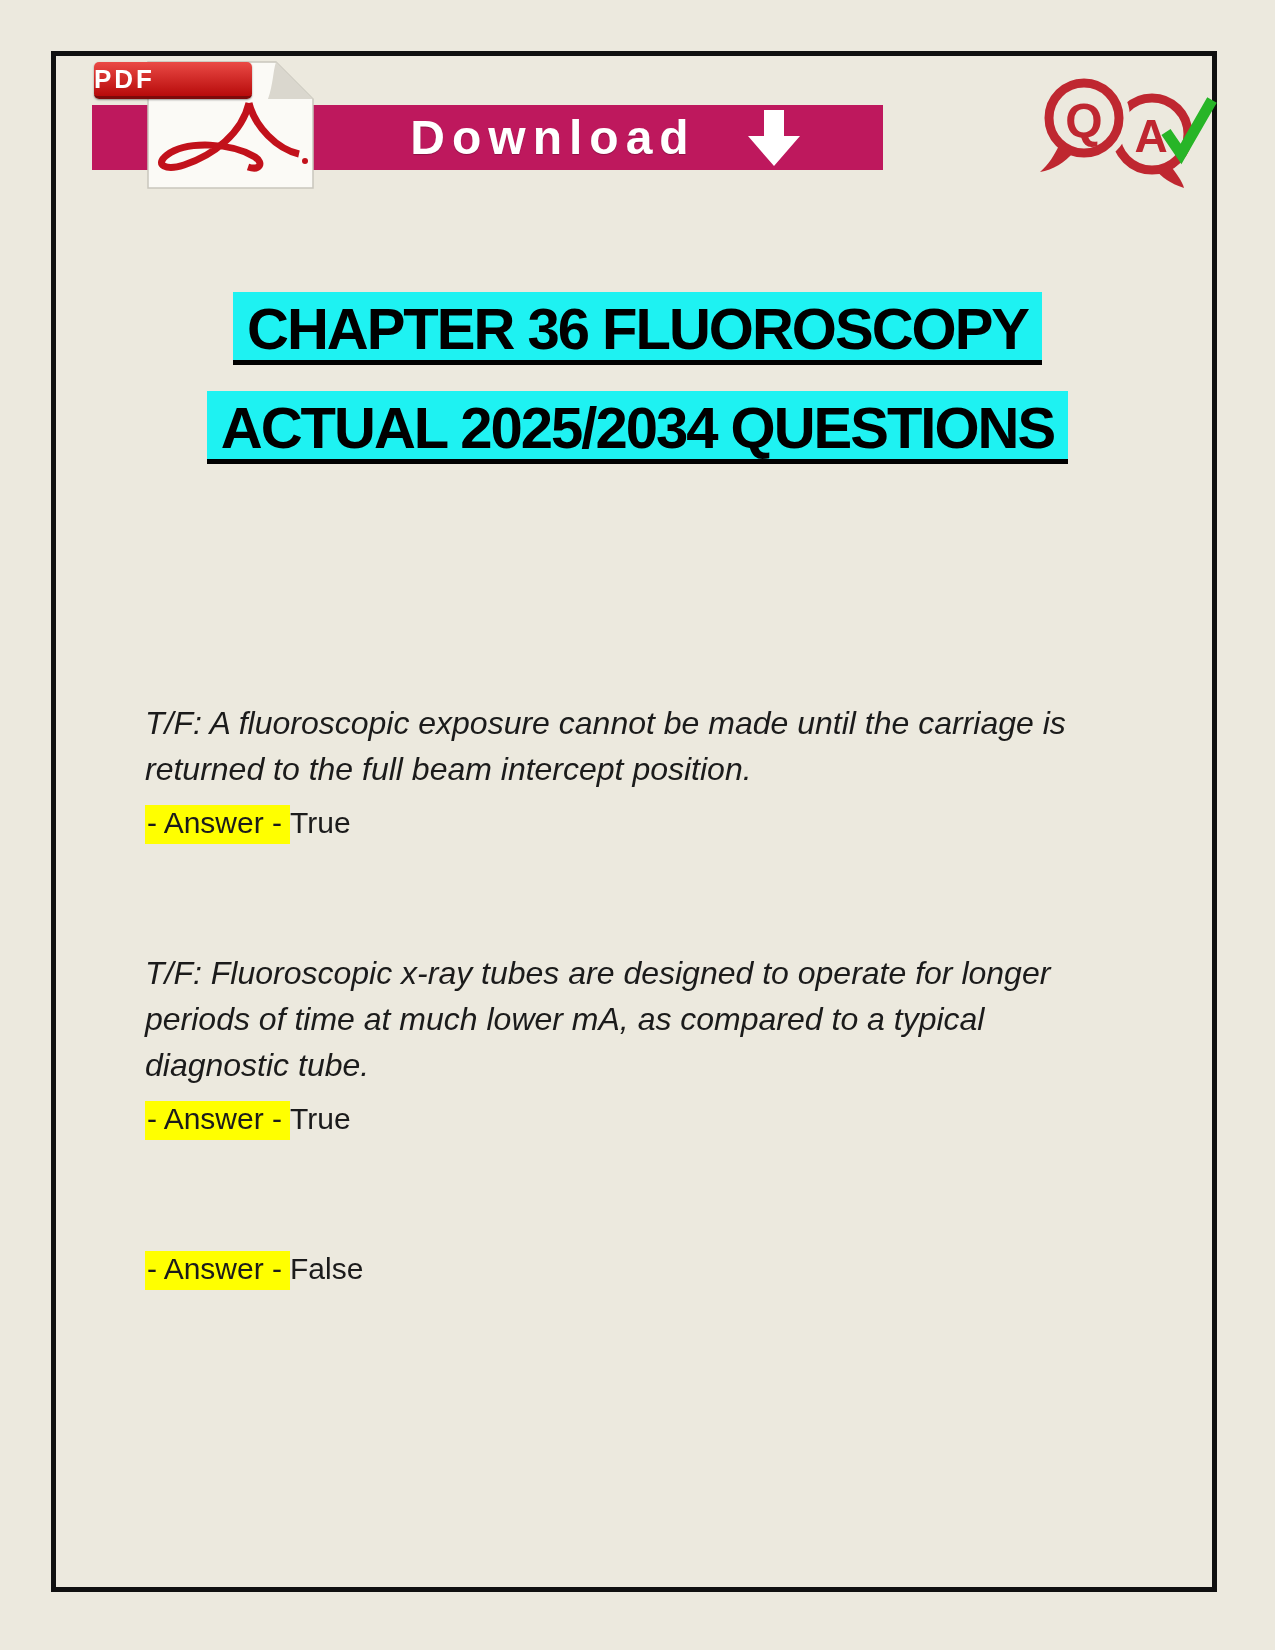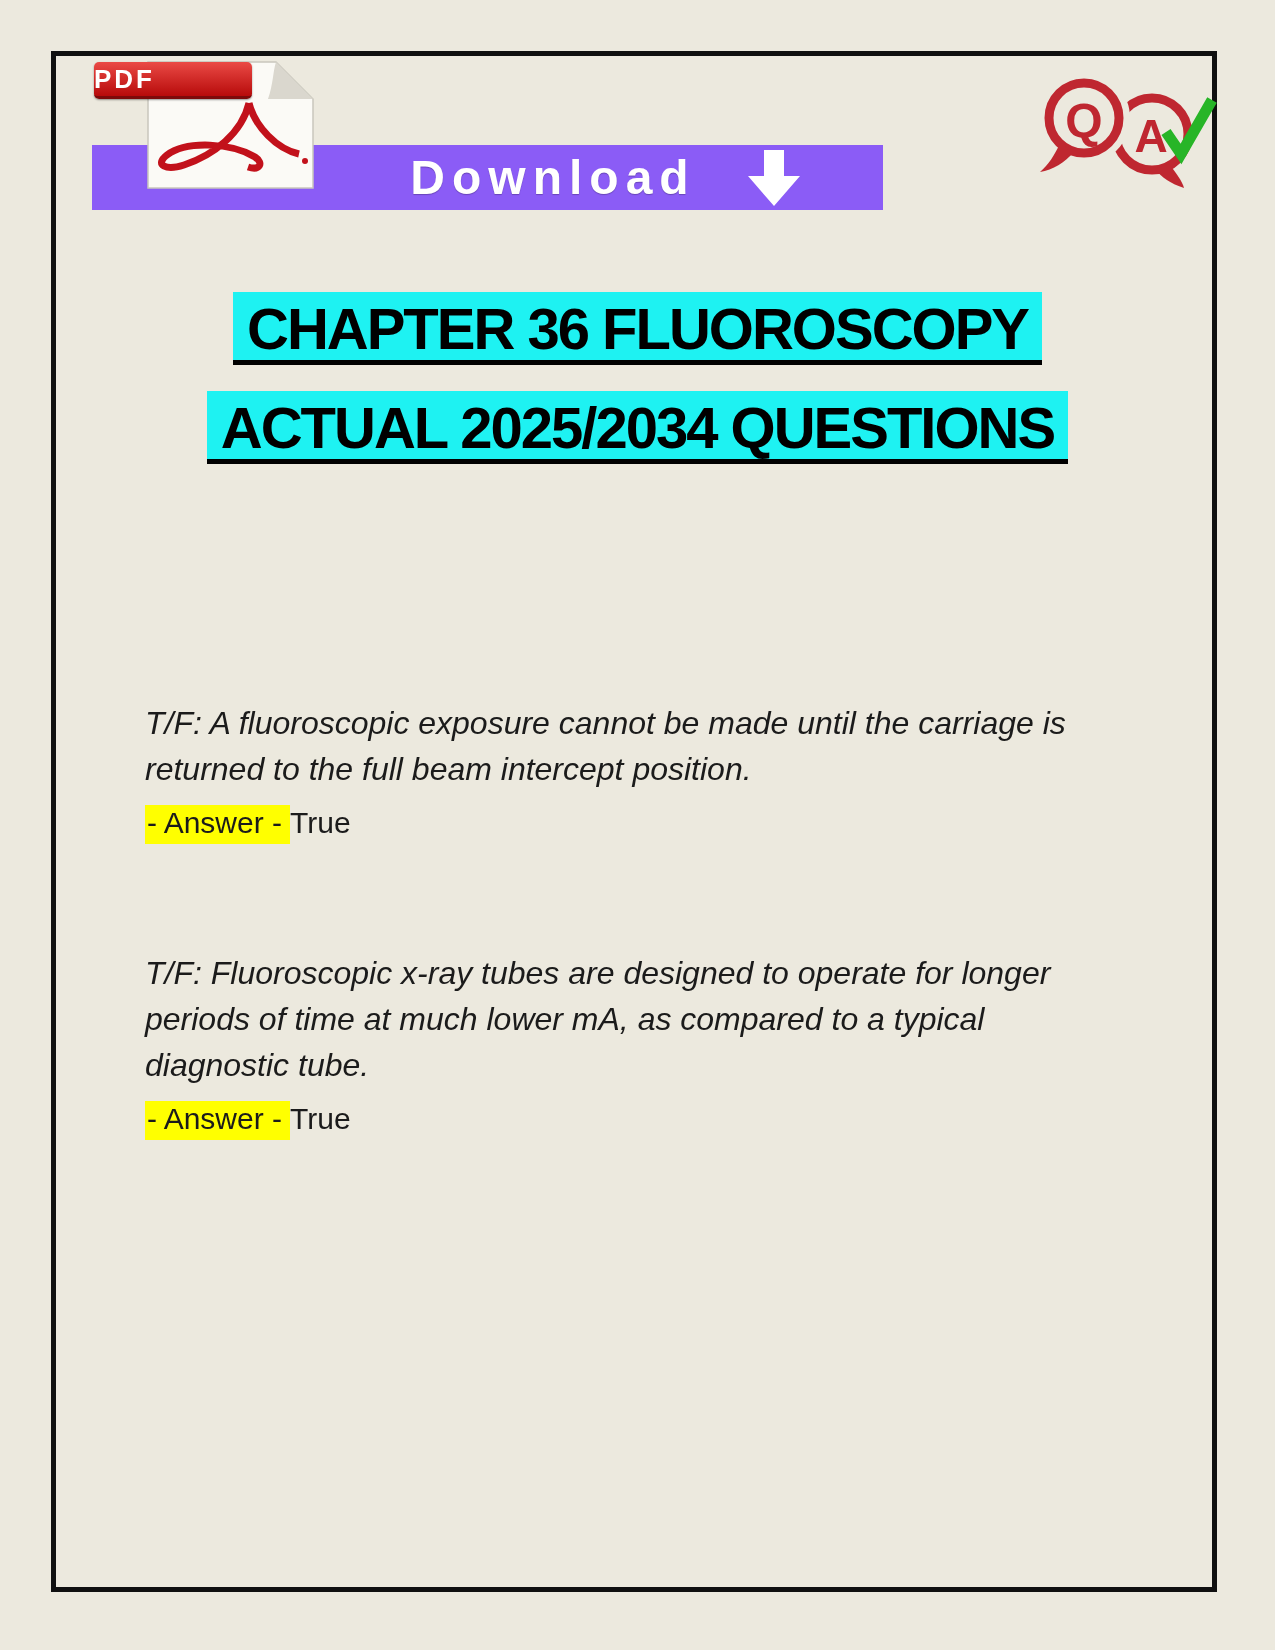--- a/index.html
+++ b/index.html
@@ -14,25 +14,24 @@
     position:absolute;left:51px;top:51px;
     width:1166px;height:1541px;
     border:5px solid #101010;
     box-sizing:border-box;
     pointer-events:none;
   }
   
   .dl-banner{
     position:absolute;left:92px;top:105px;
     width:791px;height:65px;
-    background:#8b5cf6;
+    background:#be185d;
     display:flex;align-items:center;justify-content:center;
     padding-left:235px;box-sizing:border-box;gap:52px;
     cursor:pointer;
-    margin-top:40px;
   }
   .dl-label{
     color:#ffffff;font-weight:bold;font-size:48px;letter-spacing:7px;
     text-shadow:0 1px 1px rgba(0,0,0,.25);
   }
   .pdf-icon{position:absolute;left:92px;top:55px;width:230px;height:135px;}
   .pdf-badge{
     position:absolute;left:2px;top:7px;width:158px;height:34px;
     background:linear-gradient(#ea4a45,#b70b0b);
     border-radius:5px;
@@ -123,15 +122,16 @@
     <p class="question">T/F: A fluoroscopic exposure cannot be made until the carriage is returned to the full beam intercept position.</p>
     <p class="answer-line"><span class="hl-yellow">- Answer -</span><span>True</span></p>
   </div>
 
   <div class="qa-item">
     <p class="question">T/F: Fluoroscopic x-ray tubes are designed to operate for longer periods of time at much lower mA, as compared to a typical diagnostic tube.</p>
     <p class="answer-line"><span class="hl-yellow">- Answer -</span><span>True</span></p>
   </div>
 
   <div class="qa-item">
+    <p class="answer-line"><span class="hl-yellow">- Answer -</span><span>False</span></p>
   </div>
 
 </div>
 
 </body></html>

